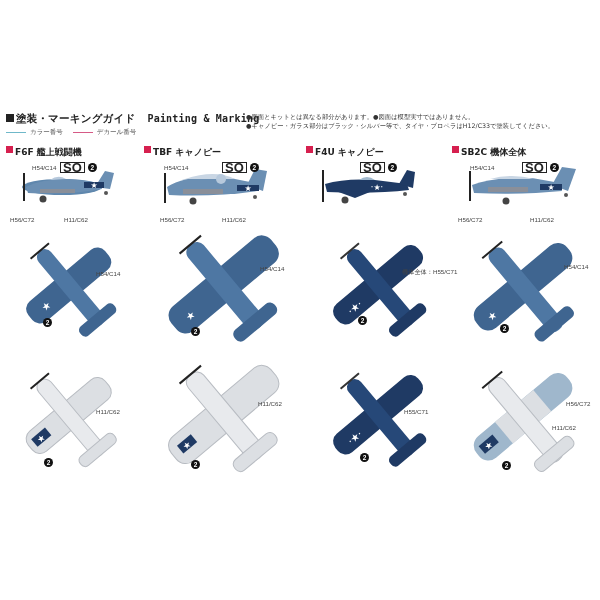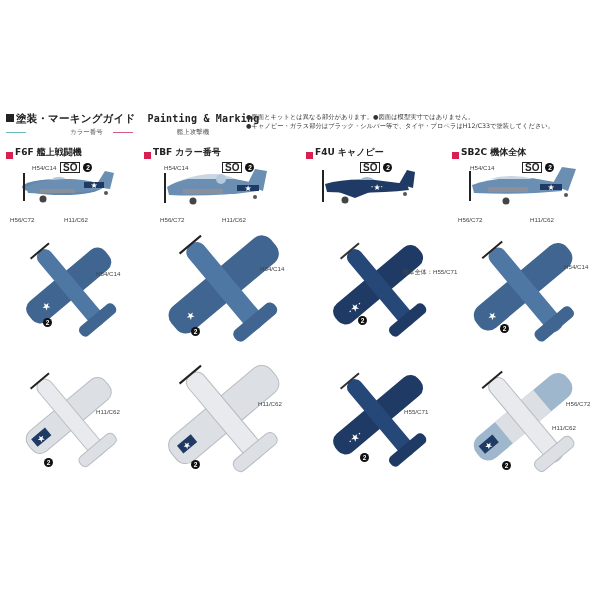--- a/index.html
+++ b/index.html
@@ -3,57 +3,57 @@
 <meta charset="utf-8">
 <style>
   html,body{margin:0;padding:0;background:#fff;}
   body{width:600px;height:600px;position:relative;overflow:hidden;font-family:"DejaVu Sans","Liberation Sans",sans-serif;color:#222;}
   .abs{position:absolute;}
   .title{left:6px;top:112px;font-size:10.5px;font-weight:bold;letter-spacing:0.2px;white-space:nowrap;text-align:center;}
   .title .sq{display:inline-block;width:8px;height:8px;background:#222;margin-right:2px;vertical-align:0px;}
   .title .en{font-family:"DejaVu Sans Mono","Liberation Mono",monospace;font-weight:bold;margin-left:12px;font-size:10px;}
   .legend{left:6px;top:128px;font-size:6.5px;color:#555;white-space:nowrap;display:flex;align-items:center;}
   .legend .ln{display:inline-block;width:20px;height:1px;margin-right:4px;}
-  .legend .item{display:flex;align-items:center;margin-right:10px;gap:40px;}
+  .legend .item{display:flex;align-items:center;margin-right:10px;}
   .notes{left:246px;top:112px;font-size:6.3px;color:#333;line-height:9px;white-space:nowrap;}
-  .sec-title{font-size:9px;font-weight:bold;white-space:nowrap;display:flex;align-items:flex-end;}
+  .sec-title{font-size:9px;font-weight:bold;white-space:nowrap;display:flex;align-items:flex-start;}
   .sec-title .rsq{display:inline-block;width:7px;height:7px;background:#d6204f;margin-right:2px;}
   .lbl{font-size:6.2px;color:#444;white-space:nowrap;font-family:"Liberation Sans",sans-serif;}
-  .badge-so{font-size:10px;font-weight:bold;border:1px solid #222;padding:0 2px;line-height:9px;font-family:"Liberation Sans",sans-serif;}
+  .badge-so{font-size:13px;font-weight:bold;border:1px solid #222;padding:0 2px;line-height:9px;font-family:"Liberation Sans",sans-serif;}
   .num{display:inline-block;width:9px;height:9px;border-radius:50%;background:#111;color:#fff;font-size:6.5px;font-weight:bold;text-align:center;line-height:9px;font-family:"Liberation Sans",sans-serif;}
   svg{position:absolute;overflow:visible;}
 </style>
 </head>
 <body>
 
 <div class="abs title">
   <span class="sq"></span><span>塗装・マーキングガイド</span><span class="en">Painting &amp; Marking</span>
 </div>
 <div class="abs legend">
   <span class="item">
       <span class="ln" style="background:#6fb8c9"></span>
       <span>カラー番号</span>
     </span>
   <span class="item">
       <span class="ln" style="background:#d65a86"></span>
-      <span>艦上攻撃機</span>
+      <span>デカール番号</span>
     </span>
 </div>
 <div class="abs notes">
   <div>●図面とキットとは異なる部分があります。●図面は模型実寸ではありません。</div>
   <div>●キャノピー・ガラス部分はブラック・シルバー等で、タイヤ・プロペラはH12/C33で塗装してください。</div>
 </div>
 
 <div class="abs sec-title" style="left:6px;top:146px">
     <span class="rsq"></span>
     <span>F6F 艦上戦闘機</span>
   </div>
 <div class="abs sec-title" style="left:144px;top:146px">
     <span class="rsq"></span>
-    <span>TBF カラー番号</span>
+    <span>TBF キャノピー</span>
   </div>
 <div class="abs sec-title" style="left:306px;top:146px">
     <span class="rsq"></span>
     <span>F4U キャノピー</span>
   </div>
 <div class="abs sec-title" style="left:452px;top:146px">
     <span class="rsq"></span>
     <span>SB2C 機体全体</span>
   </div>
 

